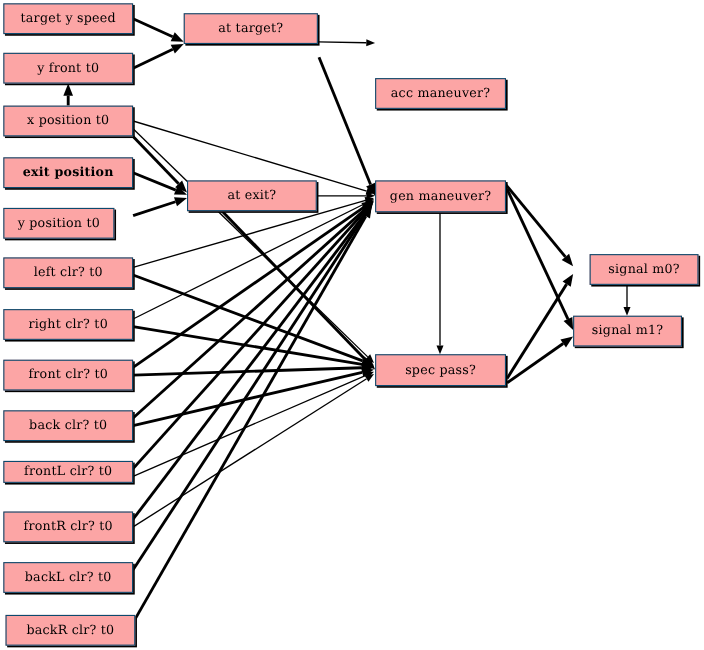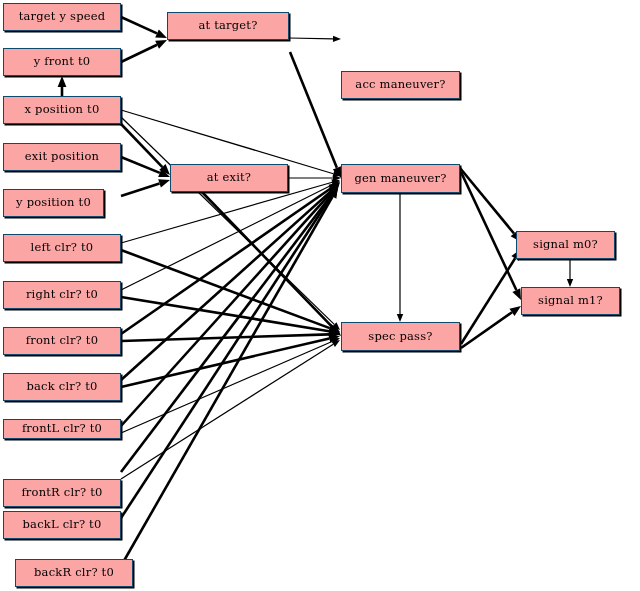--- a/index.html
+++ b/index.html
@@ -180,65 +180,65 @@
   <div id="nodes-layer">
       <div class="node" style="left: 3px; top: 3px; width: 118px; height: 28px;">
         <span class="node-label">target y speed</span>
       </div>
       <div class="node" style="left: 3px; top: 48px; width: 118px; height: 28px;">
         <span class="node-label">y front t0</span>
       </div>
       <div class="node" style="left: 3px; top: 96px; width: 118px; height: 28px;">
         <span class="node-label">x position t0</span>
       </div>
-      <div class="node" style="left: 3px; top: 143px; width: 118px; height: 28px;">
+      <div class="node" style="left: 3px; top: 143px; width: 118px; height: 28px; font-weight: bold;">
         <span class="node-label">exit position</span>
       </div>
       <div class="node" style="left: 3px; top: 189px; width: 101px; height: 28px;">
         <span class="node-label">y position t0</span>
       </div>
       <div class="node" style="left: 3px; top: 234px; width: 118px; height: 28px;">
         <span class="node-label">left clr? t0</span>
       </div>
       <div class="node" style="left: 3px; top: 281px; width: 118px; height: 28px; text-align: right;">
         <span class="node-label">right clr? t0</span>
       </div>
       <div class="node" style="left: 3px; top: 327px; width: 118px; height: 28px;">
         <span class="node-label">front clr? t0</span>
       </div>
       <div class="node" style="left: 3px; top: 373px; width: 118px; height: 28px; justify-content: center;">
         <span class="node-label">back clr? t0</span>
       </div>
       <div class="node" style="left: 3px; top: 419px; width: 118px; height: 20px;">
         <span class="node-label">frontL clr? t0</span>
       </div>
-      <div class="node" style="left: 3px; top: 465px; width: 118px; height: 28px; margin-top: 14px;">
+      <div class="node" style="left: 3px; top: 465px; width: 118px; height: 28px;">
         <span class="node-label">frontR clr? t0</span>
       </div>
       <div class="node" style="left: 3px; top: 511px; width: 118px; height: 28px;">
         <span class="node-label">backL clr? t0</span>
       </div>
-      <div class="node" style="left: 15px; top: 559px; width: 118px; height: 28px;">
+      <div class="node" style="left: 5px; top: 559px; width: 118px; height: 28px;">
         <span class="node-label">backR clr? t0</span>
       </div>
       <div class="node" style="left: 167px; top: 12px; width: 122px; height: 28px;">
         <span class="node-label">at target?</span>
       </div>
       <div class="node" style="left: 170px; top: 164px; width: 118px; height: 28px;">
         <span class="node-label">at exit?</span>
       </div>
       <div class="node" style="left: 341px; top: 25px; width: 119px; height: 28px; margin-top: 46px;">
         <span class="node-label">acc maneuver?</span>
       </div>
       <div class="node" style="left: 341px; top: 164px; width: 119px; height: 29px;">
         <span class="node-label">gen maneuver?</span>
       </div>
       <div class="node" style="left: 341px; top: 322px; width: 119px; height: 29px;">
         <span class="node-label">spec pass?</span>
       </div>
-      <div class="node" style="left: 516px; top: 231px; width: 99px; height: 28px; text-align: right;">
+      <div class="node" style="left: 536px; top: 231px; width: 99px; height: 28px; text-align: right;">
         <span class="node-label">signal m0?</span>
       </div>
       <div class="node" style="left: 521px; top: 287px; width: 99px; height: 28px;">
         <span class="node-label">signal m1?</span>
       </div>
     </div>
 </div>
 
 </body></html>

